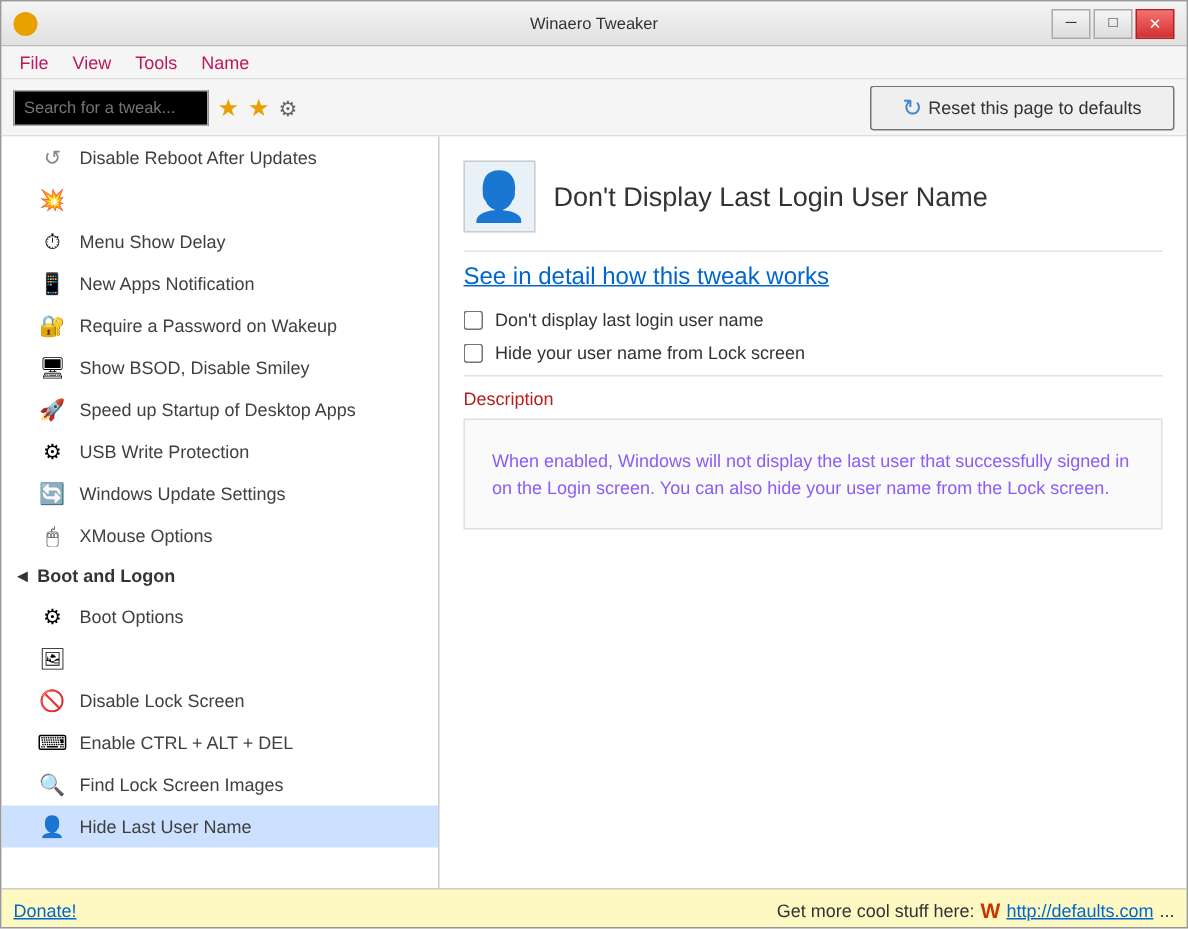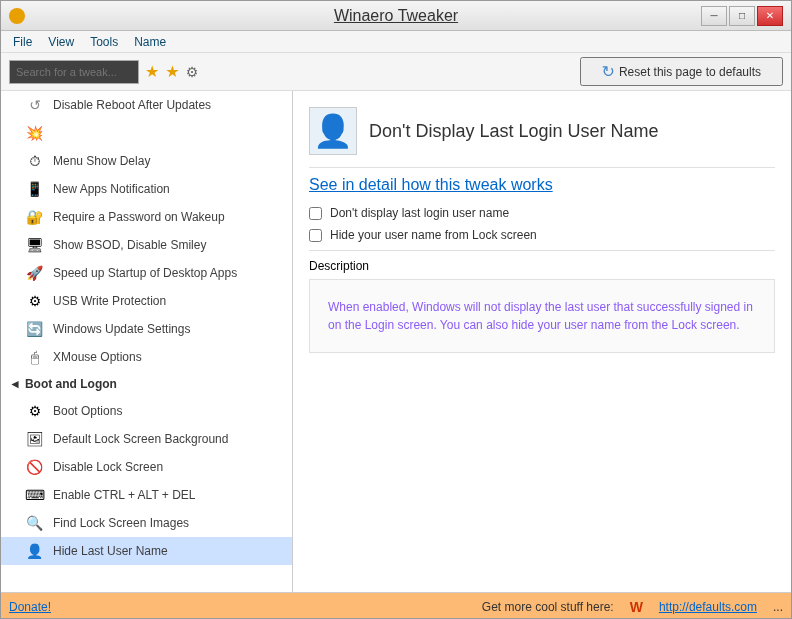--- a/index.html
+++ b/index.html
@@ -28,26 +28,25 @@
       align-items: center;
       gap: 6px;
     }
     .window-icon {
       width: 16px;
       height: 16px;
       background: #e8a000;
       border-radius: 50%;
     }
     .title-text {
-      font-size: 16px;
+      font-size: 11px;
       color: #333;
       position: absolute;
       left: 50%;
       transform: translateX(-50%);
-      text-decoration: underline;
     }
     .window-controls {
       display: flex;
       gap: 2px;
     }
     .win-btn {
       width: 26px;
       height: 20px;
       border: 1px solid #aaa;
       background: linear-gradient(to bottom, #f5f5f5, #ddd);
@@ -70,41 +69,41 @@
       height: 22px;
       display: flex;
       align-items: center;
       padding: 0 4px;
       border-bottom: 1px solid #ddd;
     }
     .menu-item {
       padding: 2px 8px;
       cursor: pointer;
       font-size: 12px;
-      color: #0c4a6e;
+      color: #be185d;
     }
 
     
     .toolbar {
       background: #f5f5f5;
       height: 38px;
       display: flex;
       align-items: center;
       padding: 0 8px;
       border-bottom: 1px solid #ddd;
       gap: 6px;
     }
     .search-box {
       width: 130px;
       height: 24px;
       border: 1px solid #aaa;
       padding: 2px 6px;
       font-size: 11px;
       color: #999;
-      background: #404040;
+      background: #000000;
     }
     .star-btn {
       color: #e8a000;
       font-size: 16px;
       cursor: pointer;
     }
     .gear-btn {
       color: #666;
       font-size: 14px;
       cursor: pointer;
@@ -227,52 +226,52 @@
     .checkbox-row input[type="checkbox"] {
       width: 13px;
       height: 13px;
     }
     .checkbox-label {
       font-size: 12px;
       color: #333;
     }
     .description-header {
       font-size: 12px;
-      color: #000000;
+      color: #b91c1c;
       margin-bottom: 6px;
     }
     .description-text {
       font-size: 12px;
       color: #8b5cf6;
       line-height: 1.5;
       border: 1px solid #e0e0e0;
       padding: 18px;
       background: #fafafa;
     }
 
     
     .status-bar {
       height: 28px;
-      background: #fdba74;
+      background: #fef9c3;
       border-top: 1px solid #ccc;
       display: flex;
       align-items: center;
       justify-content: space-between;
       padding: 0 8px;
       font-size: 12px;
     }
     .status-donate {
       color: #0066cc;
       text-decoration: underline;
       cursor: pointer;
     }
     .status-right {
       display: flex;
       align-items: center;
-      gap: 16px;
+      gap: 4px;
       color: #333;
     }
     .status-w {
       font-weight: bold;
       font-size: 14px;
       color: #cc3300;
     }
     .status-link {
       color: #0066cc;
       text-decoration: underline;
@@ -380,21 +379,20 @@
         <span style="margin-right:4px;">◄</span>
         <span>Boot and Logon</span>
       </div>
 
       <div class="sidebar-item">
         <span class="item-icon">⚙</span>
         <span class="item-label">Boot Options</span>
       </div>
       <div class="sidebar-item">
         <span class="item-icon">🖼</span>
-        <span class="item-label">Default Lock Screen Background</span>
       </div>
       <div class="sidebar-item">
         <span class="item-icon">🚫</span>
         <span class="item-label">Disable Lock Screen</span>
       </div>
       <div class="sidebar-item">
         <span class="item-icon">⌨</span>
         <span class="item-label">Enable CTRL + ALT + DEL</span>
       </div>
       <div class="sidebar-item">

